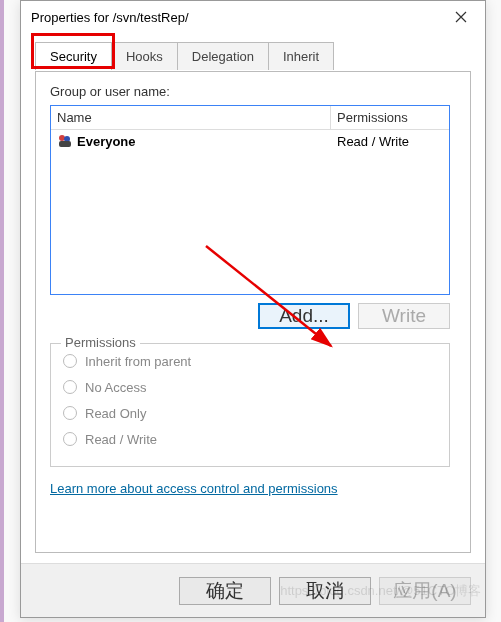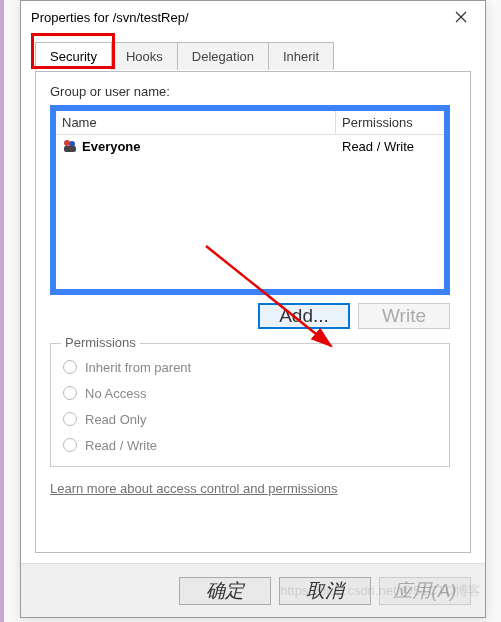--- a/index.html
+++ b/index.html
@@ -31,21 +31,21 @@
     border: 3px solid #e60000; pointer-events: none; z-index: 5;
   }
   .tab-panel {
     position: absolute; left: 14px; top: 70px; right: 14px; bottom: 64px;
     border: 1px solid #bbb; background: #fff; padding: 12px 20px 10px 14px;
   }
 
   .section-label { font-size: 13px; color: #333; margin-bottom: 6px; }
 
   .listbox {
-    border: 6px solid #3b82f6; background: #fff; height: 190px; font-size: 13px;
+    border: 1px solid #3b82f6; background: #fff; height: 190px; font-size: 13px;
   }
   .listhead {
     display: flex; height: 24px; border-bottom: 1px solid #ddd; color: #333;
   }
   .listhead .col-name { flex: 0 0 280px; padding: 4px 6px; border-right: 1px solid #ddd; }
   .listhead .col-perm { flex: 1; padding: 4px 6px; }
   .listrow { display: flex; height: 22px; align-items: center; }
   .listrow .col-name { flex: 0 0 280px; padding: 2px 6px; display:flex; align-items:center; gap:4px;font-weight:bold; }
   .listrow .col-perm { flex: 1; padding: 2px 6px; }
   .people-icon { width:16px; height:16px; display:inline-block; }
@@ -59,31 +59,31 @@
   }
   .btn.primary { border: 2px solid #0078d7; background: #eaf3fb; }
   .btn.disabled { color: #aaa; border-color: #ccc; background: #f5f5f5; }
 
   .groupbox {
     margin-top: 14px; border: 1px solid #ccc; padding: 10px 12px 8px 12px; position: relative;
   }
   .groupbox .legend {
     position: absolute; top: -9px; left: 10px; background: #fff; padding: 0 4px; font-size: 13px; color: #666;
   }
-  .radio-row { display:flex; align-items:center; gap:8px; height: 26px; font-size: 13px; color: #888; }
+  .radio-row { display:flex; align-items:flex-start; gap:8px; height: 26px; font-size: 13px; color: #888; }
   .radio-dot {
     width: 14px; height: 14px; border-radius: 50%; border: 1px solid #bbb; background: #fff;
   }
 
   .link-row { margin-top: 14px; font-size: 13px; }
-  .link-row a { color: #737373; }
+  .link-row a { color: #0369a1; }
 
   .bottom-buttons {
     position: absolute; left: 0; right: 0; bottom: 0; height: 54px;
-    border-top: 1px solid #ddd; background: #f0f0f0; display:flex; justify-content:flex-end; align-items:center; gap:8px; padding: 0 14px; font-style: italic;
+    border-top: 1px solid #ddd; background: #f0f0f0; display:flex; justify-content:flex-end; align-items:center; gap:8px; padding: 0 14px;
   }
   .bottom-buttons .btn { min-width: 92px; height: 28px; background: #e9e9e9; border:1px solid #aaa; }
   .bottom-buttons .btn.disabled { color:#aaa; border-color:#ccc; }
 
   .arrow {
     position:absolute; left:180px; top:240px; width:170px; height:130px; z-index:4; pointer-events:none;
   }
 
   .watermark {
     position:absolute; right:20px; bottom:22px; font-size:13px; color:rgba(0,0,0,0.12);

